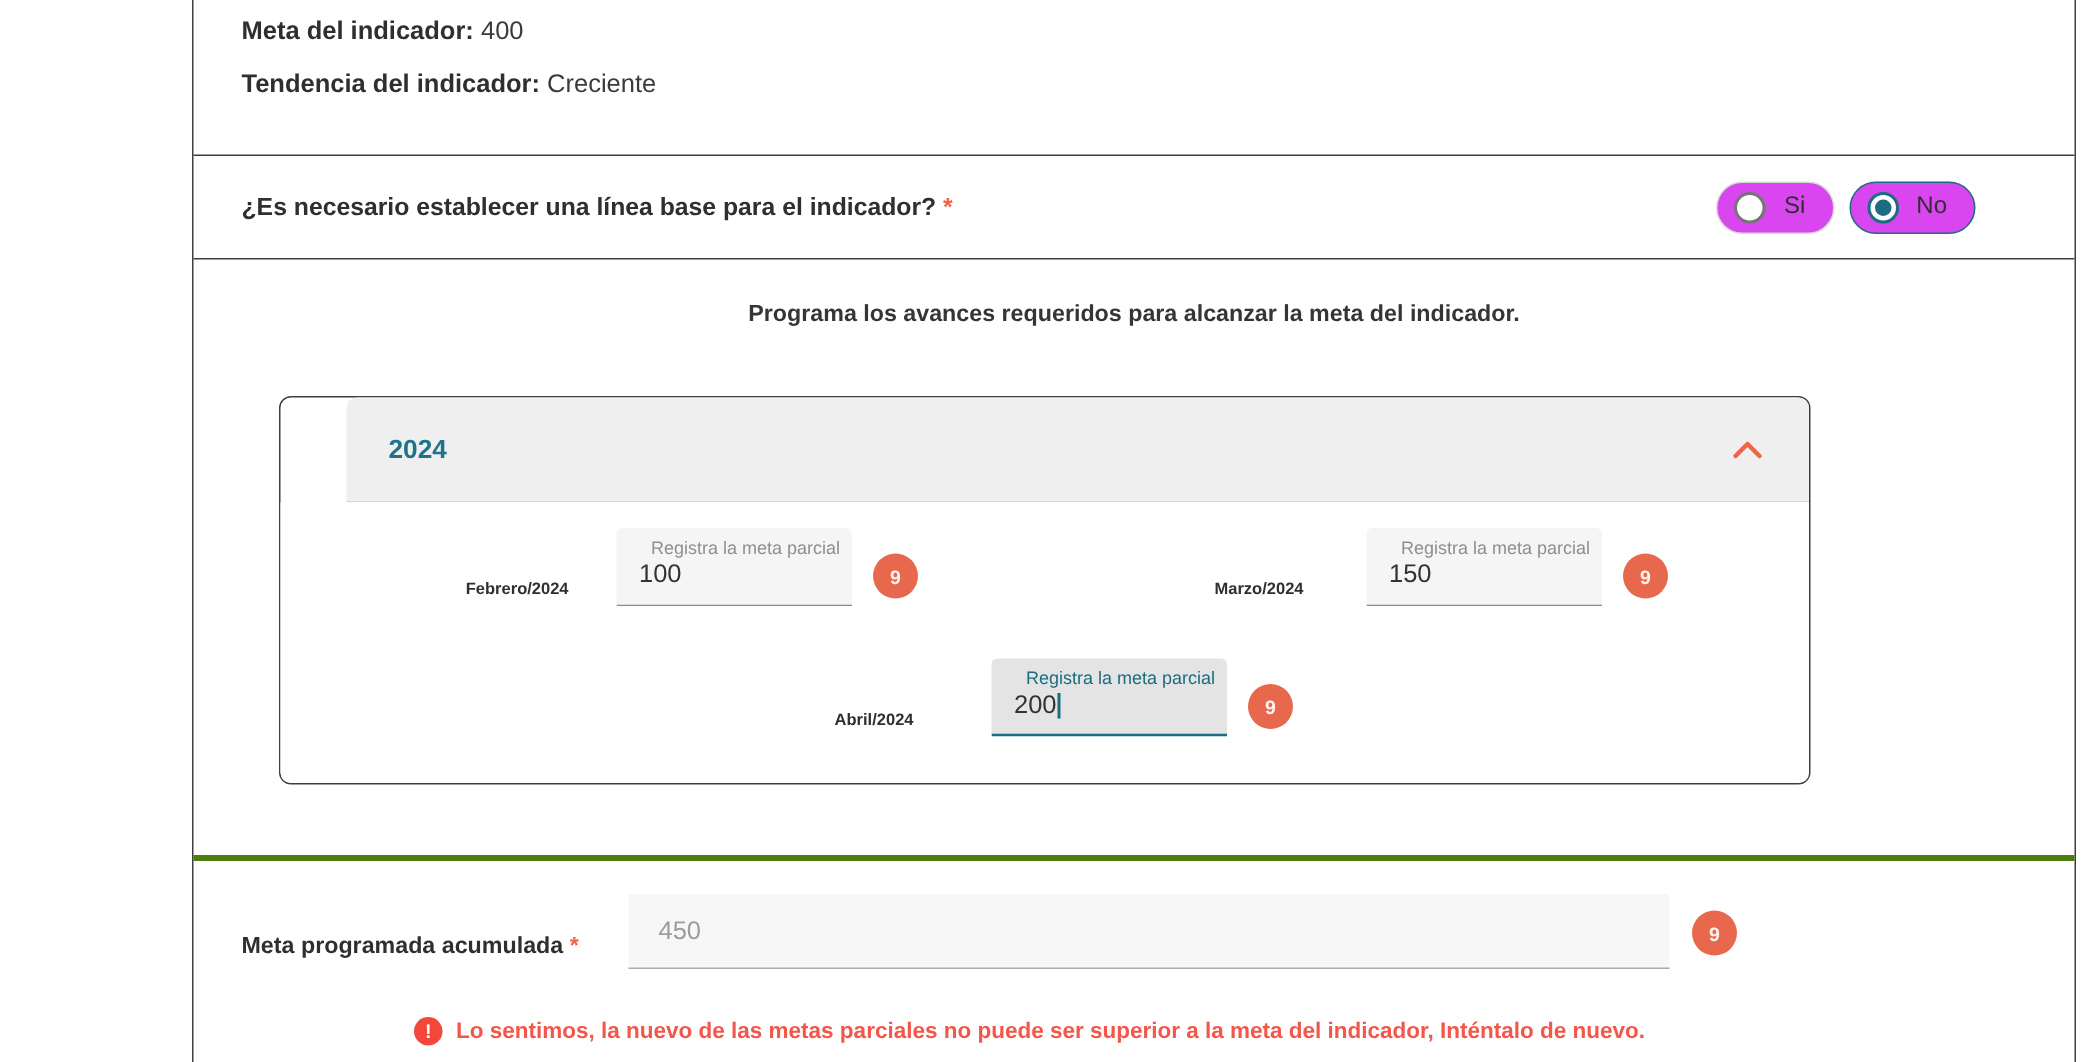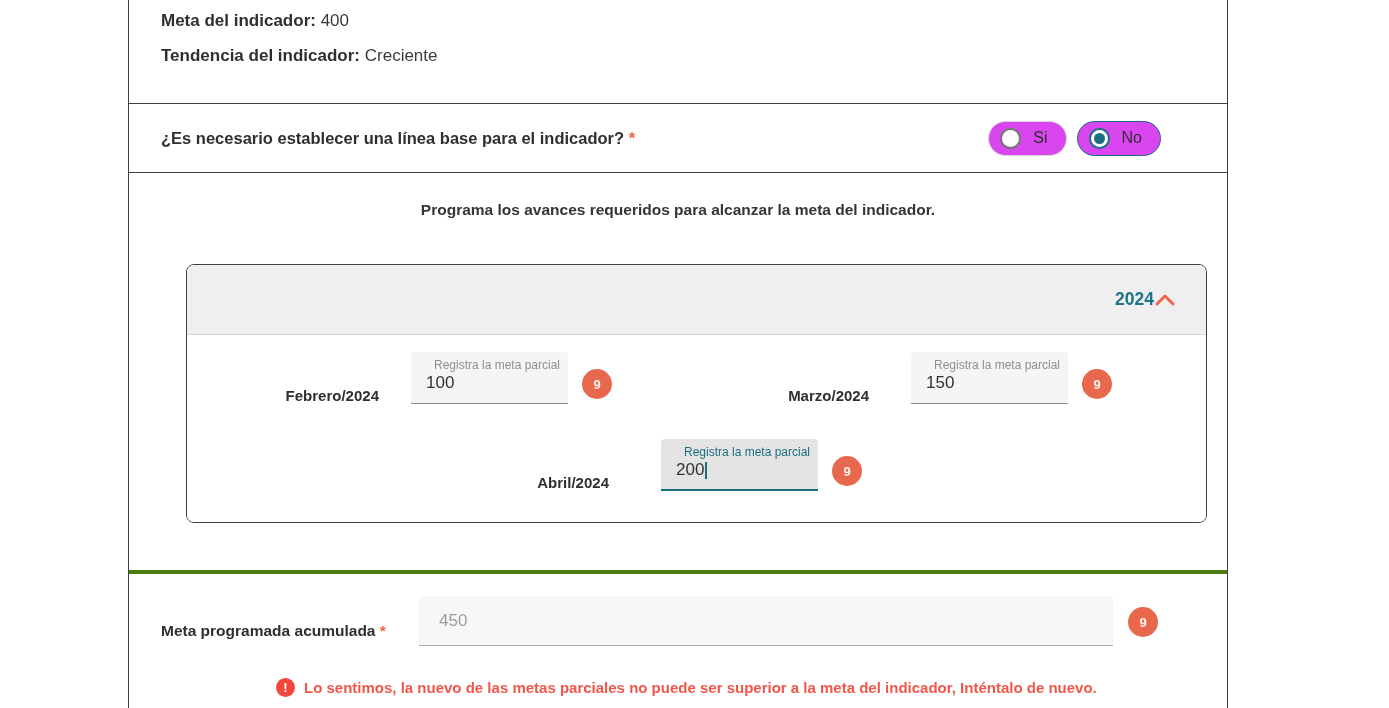--- a/index.html
+++ b/index.html
@@ -1,19 +1,19 @@
 <!DOCTYPE html>
 <html><head>
 <meta charset="utf-8">
 <style>
   * { margin:0; padding:0; box-sizing:border-box; }
   html,body { width:1389px; height:708px; background:#ffffff; overflow:hidden;
               font-family:"Liberation Sans","DejaVu Sans",sans-serif; color:#3b3b3b; }
 
-  .container { position:absolute; left:128px; top:0; width:1100px; height:708px;
+  .container { position:absolute; left:128px; top:0; width:1256px; height:708px;
                border-left:1px solid #3f3f3f; border-right:1px solid #3f3f3f; background:#fff; }
 
   
   .sec-info { height:103px; padding:3px 0 0 32px; }
   .info-row { height:35px; line-height:35px; font-size:17px; }
   .info-row .b { font-weight:bold; color:#2f2f2f; }
 
   
   .sec-question { height:69px; border-top:1px solid #3f3f3f; display:flex;
                   align-items:center; justify-content:space-between; padding:0 66px 0 32px; }
@@ -30,25 +30,25 @@
   .radio-inner { width:11px; height:11px; border-radius:50%; background:transparent; }
   .pill.selected .radio-inner { background:#1b6d80; }
 
   
   .sec-program { height:398px; border-top:1px solid #3f3f3f; padding-top:28px; }
   .instruction { text-align:center; font-weight:bold; font-size:15.5px; color:#353535; height:17px; }
   .year-panel { margin:46px 0 0 57px; width:1021px; height:259px;
                 border:1px solid #3f3f3f; border-radius:8px; background:#fff; }
   .panel-header { height:70px; background:#efefef; border-radius:7px 7px 0 0;
                   border-bottom:1px solid #d6d6d6; display:flex; align-items:center;
-                  justify-content:flex-end; padding:0 30px 0 28px; cursor:pointer; }
+                  justify-content:space-between; padding:0 30px 0 28px; cursor:pointer;margin-left:44px; }
   .year-title { color:#1d7389; font-size:17.5px; font-weight:bold; }
   .panel-body { position:relative; height:187px; background:#fff; border-radius:0 0 7px 7px; }
 
-  .month-label { position:absolute; width:135px; text-align:right; font-size:15px;
+  .month-label { position:absolute; width:135px; text-align:right; font-size:11px;
                  font-weight:bold; color:#2f2f2f; }
   .m-input { position:absolute; width:157px; height:52px; background:#f5f5f5;
              border-bottom:1px solid #8a8a8a; border-radius:4px 4px 0 0; overflow:hidden; }
   .m-input .f-label { font-size:12px; color:#8f8f8f; padding:6px 0 0 15px;
                       white-space:nowrap; overflow:hidden;text-align:center; }
   .m-input .f-value { font-size:17px; color:#333; padding:1px 0 0 15px; }
   .m-input.focused { background:#e4e4e4; border-bottom:2px solid #1b6d80; }
   .m-input.focused .f-label { color:#1b6d80; }
   .cursor { display:inline-block; width:1.5px; height:17px; background:#1b6d80;
             vertical-align:text-bottom; margin-left:1px; }

